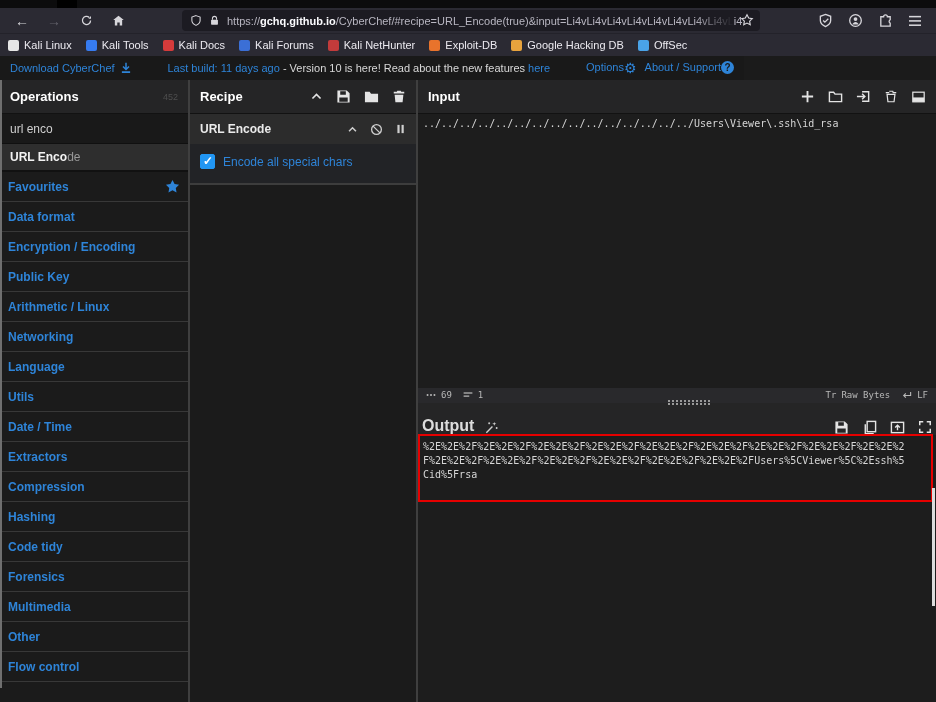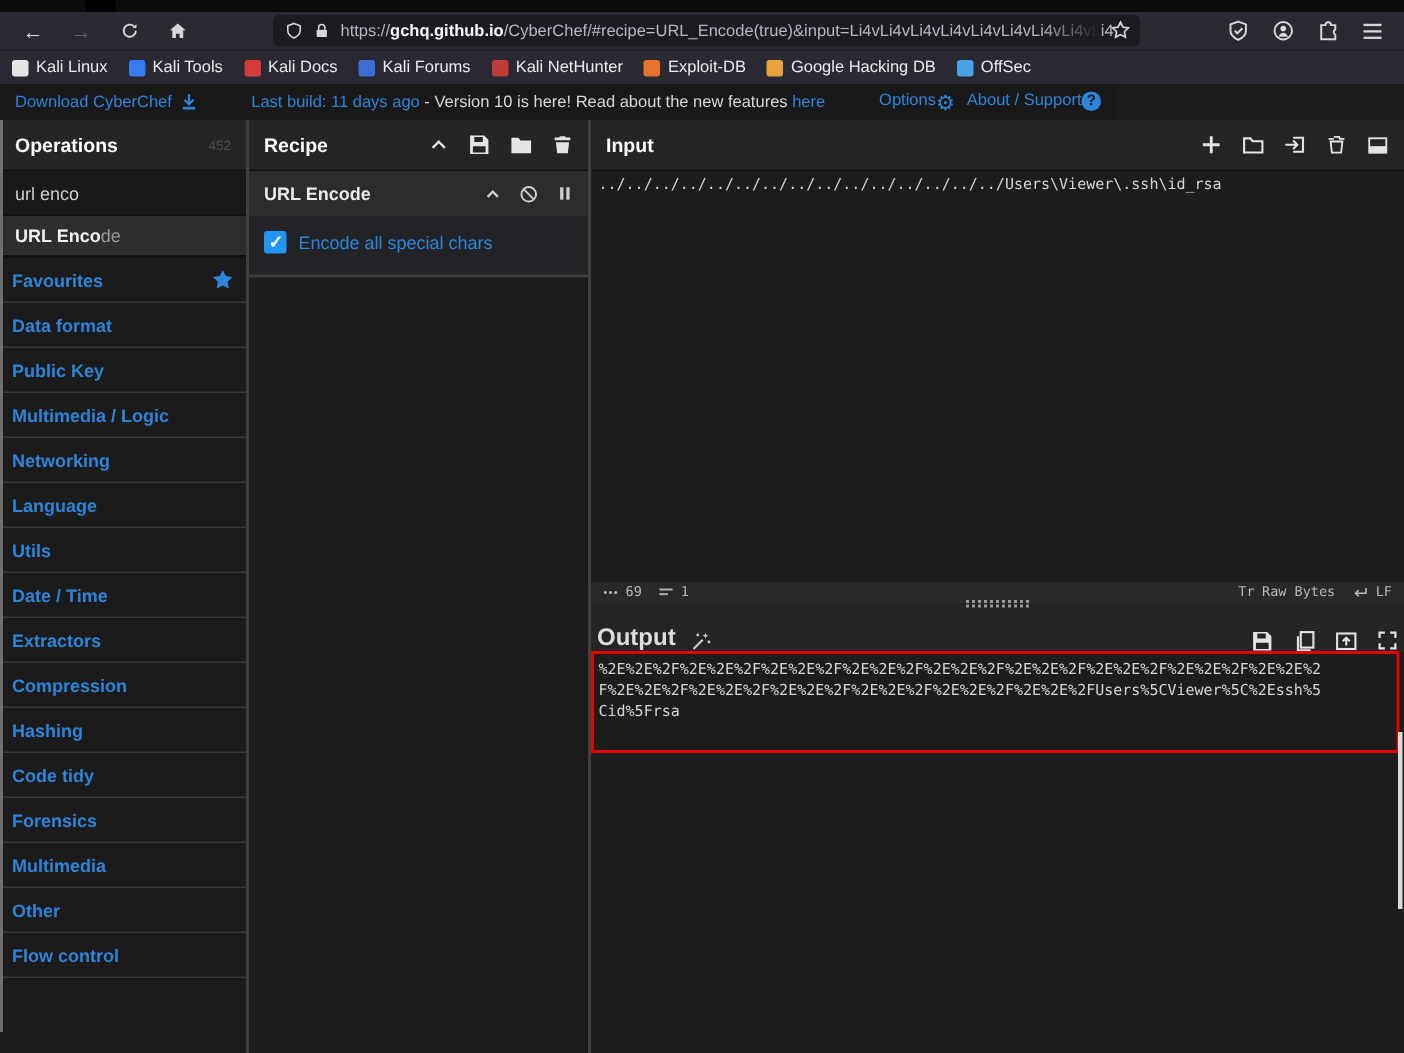--- a/index.html
+++ b/index.html
@@ -29,21 +29,21 @@
   .banner a, .blue { color:var(--accent); text-decoration:none; }
   .banner-left { display:flex; align-items:center; gap:5px; }
   .banner-mid { flex:1; text-align:center; color:#d8d8d8; }
   .banner-right { display:flex; align-items:flex-start; gap:0; }
   .gear { color:var(--accent); font-size:14px; line-height:1; }
   .help-circle { width:13px; height:13px; border-radius:50%; background:var(--accent); color:#191919; font-weight:bold; font-size:10px; display:flex; align-items:center; justify-content:center; }
 
   
   .main { position:absolute; left:0; top:80px; width:936px; height:622px; display:flex; }
   .left-edge { position:absolute; left:0; top:80px; width:2px; height:608px; background:#6f6f6f; z-index:4; }
-  .col-ops { width:166px; border-right:2px solid #3f3f3f; display:flex; flex-direction:column; background:#1b1b1b; }
+  .col-ops { width:190px; border-right:2px solid #3f3f3f; display:flex; flex-direction:column; background:#1b1b1b; }
   .col-recipe { width:228px; border-right:2px solid #3f3f3f; display:flex; flex-direction:column; background:#1b1b1b; }
   .col-io { flex:1; display:flex; flex-direction:column; background:#1b1b1b; }
   .phead { height:34px; background:#252526; display:flex; align-items:center; padding:0 10px; flex:0 0 auto; border-bottom:1px solid #121212; }
   .phead .ptitle { font-size:13px; font-weight:bold; color:#fff; }
   .picons { margin-left:auto; display:flex; align-items:center; gap:13px; }
 
   
   .ops-count { margin-left:auto; font-size:9px; color:#4e4e4e; }
   .ops-search { height:30px; background:#191919; border-bottom:1px solid #101010; display:flex; align-items:center; }
   .ops-search input { width:100%; height:100%; background:transparent; border:0; outline:0; color:#cfcfcf; font-size:12px; padding:0 10px; font-family:"Liberation Sans",sans-serif; }
@@ -211,25 +211,29 @@
           <span class="cat-label">Favourites</span>
           <svg class="cat-star" width="15" height="15" viewBox="0 0 16 16" fill="var(--accent)">
             <path d="M8 1l2.2 4.4 4.8.7-3.5 3.4.8 4.8L8 12.1 3.7 14.3l.8-4.8L1 6.1l4.8-.7z"></path>
           </svg>
         </div>
         <div class="cat-row">
           <span class="cat-label">Data format</span>
 
         </div>
         <div class="cat-row">
+          <span class="cat-label">Encryption / Encoding</span>
+
+        </div>
+        <div class="cat-row">
           <span class="cat-label">Public Key</span>
 
         </div>
         <div class="cat-row">
-          <span class="cat-label">Multimedia / Logic</span>
+          <span class="cat-label">Arithmetic / Linux</span>
 
         </div>
         <div class="cat-row">
           <span class="cat-label">Networking</span>
 
         </div>
         <div class="cat-row">
           <span class="cat-label">Language</span>
 
         </div>

